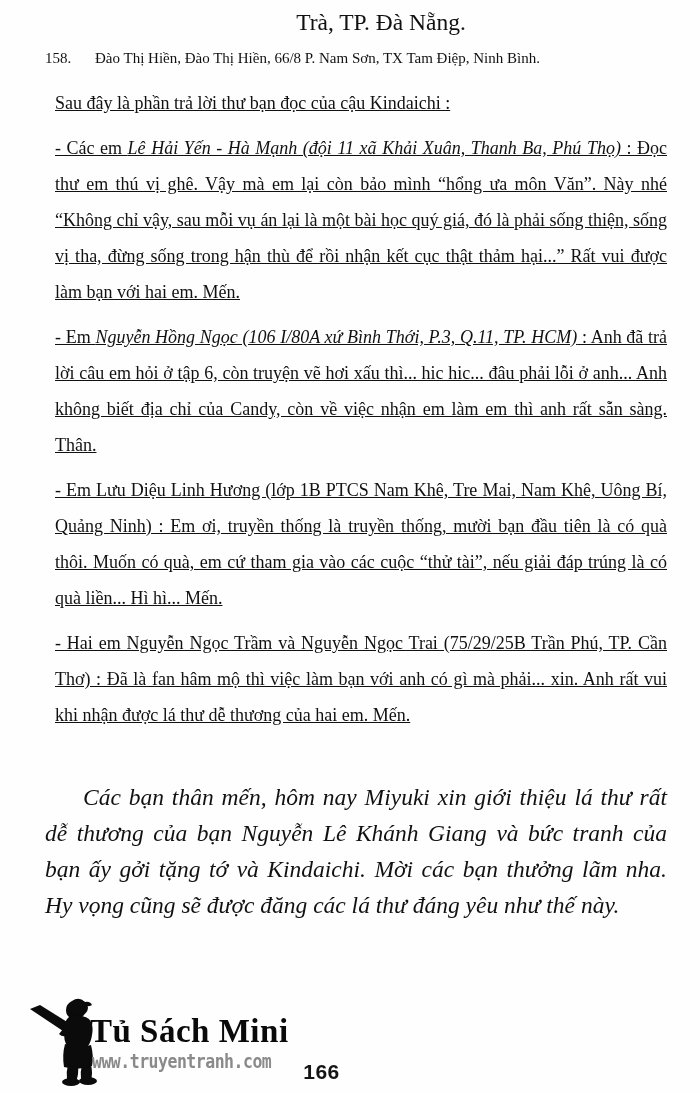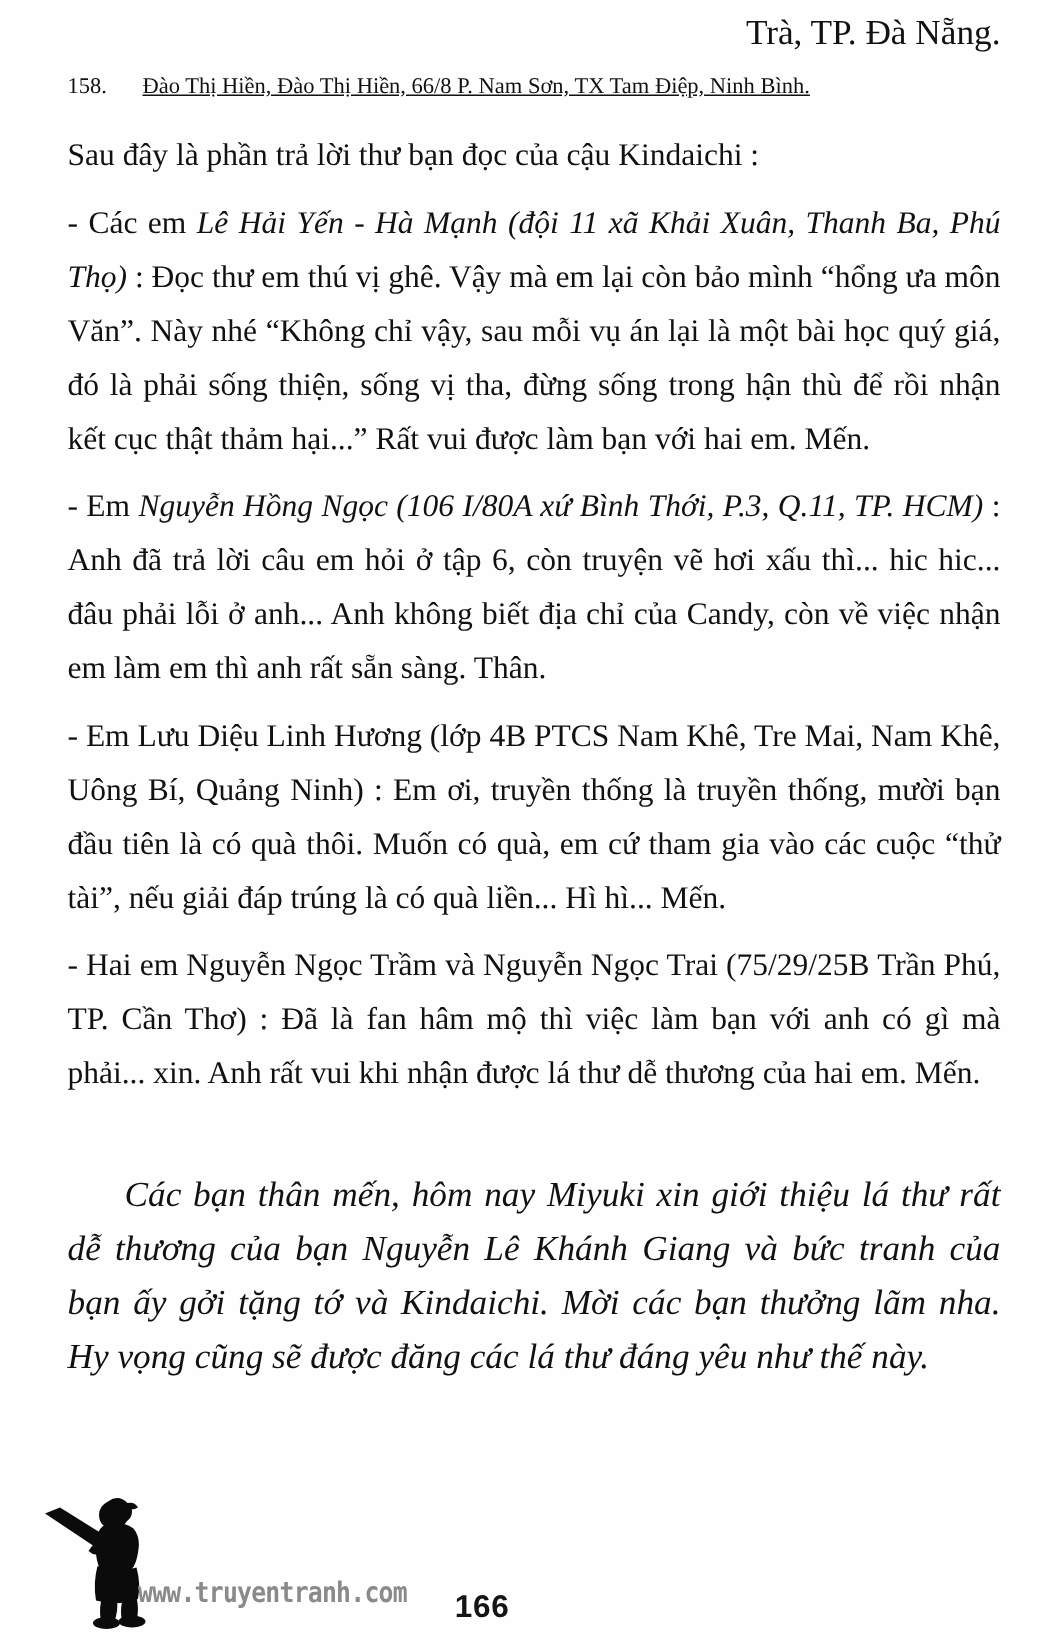--- a/index.html
+++ b/index.html
@@ -30,21 +30,21 @@
     top: 4px;
     width: 622px;
   }
 
   
   .addr-cont {
     font-size: 23.5px;
     line-height: 36px;
     padding-left: 50px;
     margin: 0 0 0 0;
-    text-align: right;
+    text-align: center;
   }
 
   ol.addr-list {
     list-style: none;
     margin: 0;
     padding: 0;
     font-size: 15px;
     line-height: 36px;
   }
   ol.addr-list > li {
@@ -56,32 +56,32 @@
   }
   ol.addr-list > li .num {
     position: absolute;
     left: 0;
     top: 0;
     width: 44px;
     text-align: left;
   }
   ol.addr-list > li .txt {
     display: block;
-    text-decoration: underline;
   }
 
   
   p.para {
-    font-size: 21px;
-    line-height: 36px;
-    margin: 9px 0 0 0;
+    font-size: 18px;
+    line-height: 36px;
+    margin: 9px 0 0 10px;
     text-align: justify;
     text-justify: inter-word;
     -webkit-hyphens: none;
     hyphens: none;
+    text-decoration: underline;
   }
   p.para .it {
     font-style: italic;
   }
 
   p.closing {
     font-size: 23.5px;
     line-height: 36px;
     margin: 46px 0 0 0;
     text-indent: 38px;
@@ -159,21 +159,21 @@
         <span class="txt">Đào Thị Hiền, Đào Thị Hiền, 66/8 P. Nam Sơn, TX Tam Điệp, Ninh Bình.</span>
       </li>
     </ol>
 
     <p class="para">Sau đây là phần trả lời thư bạn đọc của cậu Kindaichi :</p>
 
     <p class="para"><span>- Các em </span><span class="it">Lê Hải Yến - Hà Mạnh (đội 11 xã Khải Xuân, Thanh Ba, Phú Thọ)</span><span> : Đọc thư em thú vị ghê. Vậy mà em lại còn bảo mình “hổng ưa môn Văn”. Này nhé “Không chỉ vậy, sau mỗi vụ án lại là một bài học quý giá, đó là phải sống thiện, sống vị tha, đừng sống trong hận thù để rồi nhận kết cục thật thảm hại...” Rất vui được làm bạn với hai em. Mến.</span></p>
 
     <p class="para"><span>- Em </span><span class="it">Nguyễn Hồng Ngọc (106 I/80A xứ Bình Thới, P.3, Q.11, TP. HCM)</span><span> : Anh đã trả lời câu em hỏi ở tập 6, còn truyện vẽ hơi xấu thì... hic hic... đâu phải lỗi ở anh... Anh không biết địa chỉ của Candy, còn về việc nhận em làm em thì anh rất sẵn sàng. Thân.</span></p>
 
-    <p class="para">- Em Lưu Diệu Linh Hương (lớp 4B PTCS Nam Khê, Tre Mai, Nam Khê, Uông Bí, Quảng Ninh) : Em ơi, truyền thống là truyền thống, mười bạn đầu tiên là có quà thôi. Muốn có quà, em cứ tham gia vào các cuộc “thử tài”, nếu giải đáp trúng là có quà liền... Hì hì... Mến.</p>
+    <p class="para">- Em Lưu Diệu Linh Hương (lớp 1B PTCS Nam Khê, Tre Mai, Nam Khê, Uông Bí, Quảng Ninh) : Em ơi, truyền thống là truyền thống, mười bạn đầu tiên là có quà thôi. Muốn có quà, em cứ tham gia vào các cuộc “thử tài”, nếu giải đáp trúng là có quà liền... Hì hì... Mến.</p>
 
     <p class="para">- Hai em Nguyễn Ngọc Trầm và Nguyễn Ngọc Trai (75/29/25B Trần Phú, TP. Cần Thơ) : Đã là fan hâm mộ thì việc làm bạn với anh có gì mà phải... xin. Anh rất vui khi nhận được lá thư dễ thương của hai em. Mến.</p>
 
     <p class="closing">Các bạn thân mến, hôm nay Miyuki xin giới thiệu lá thư rất dễ thương của bạn Nguyễn Lê Khánh Giang và bức tranh của bạn ấy gởi tặng tớ và Kindaichi. Mời các bạn thưởng lãm nha. Hy vọng cũng sẽ được đăng các lá thư đáng yêu như thế này.</p>
 
   </div>
 
   <div class="logo">
     <span class="silhouette">
       <svg width="82" height="92" viewBox="0 0 82 92" xmlns="http://www.w3.org/2000/svg">
@@ -191,18 +191,19 @@
           <path d="M37 49 q13 5 26 1 q3 11 1 21 q-14 5 -28 1 q-2 -12 1 -23 z"></path>
 
           <path d="M40 70 q5 3 10 1 q1 9 -2 15 q-6 2 -9 -2 q-1 -7 1 -14 z"></path>
           <path d="M54 70 q5 2 9 0 q2 8 0 15 q-6 3 -10 -1 q-1 -7 1 -14 z"></path>
 
           <ellipse cx="43" cy="87" rx="9" ry="4"></ellipse>
           <ellipse cx="60" cy="86" rx="9" ry="4"></ellipse>
         </g>
       </svg>
     </span>
+    <span class="brand">Tủ Sách Mini</span>
     <span class="url">www.truyentranh.com</span>
   </div>
 
   <div class="folio">166</div>
 
 </div>
 
 </body></html>

